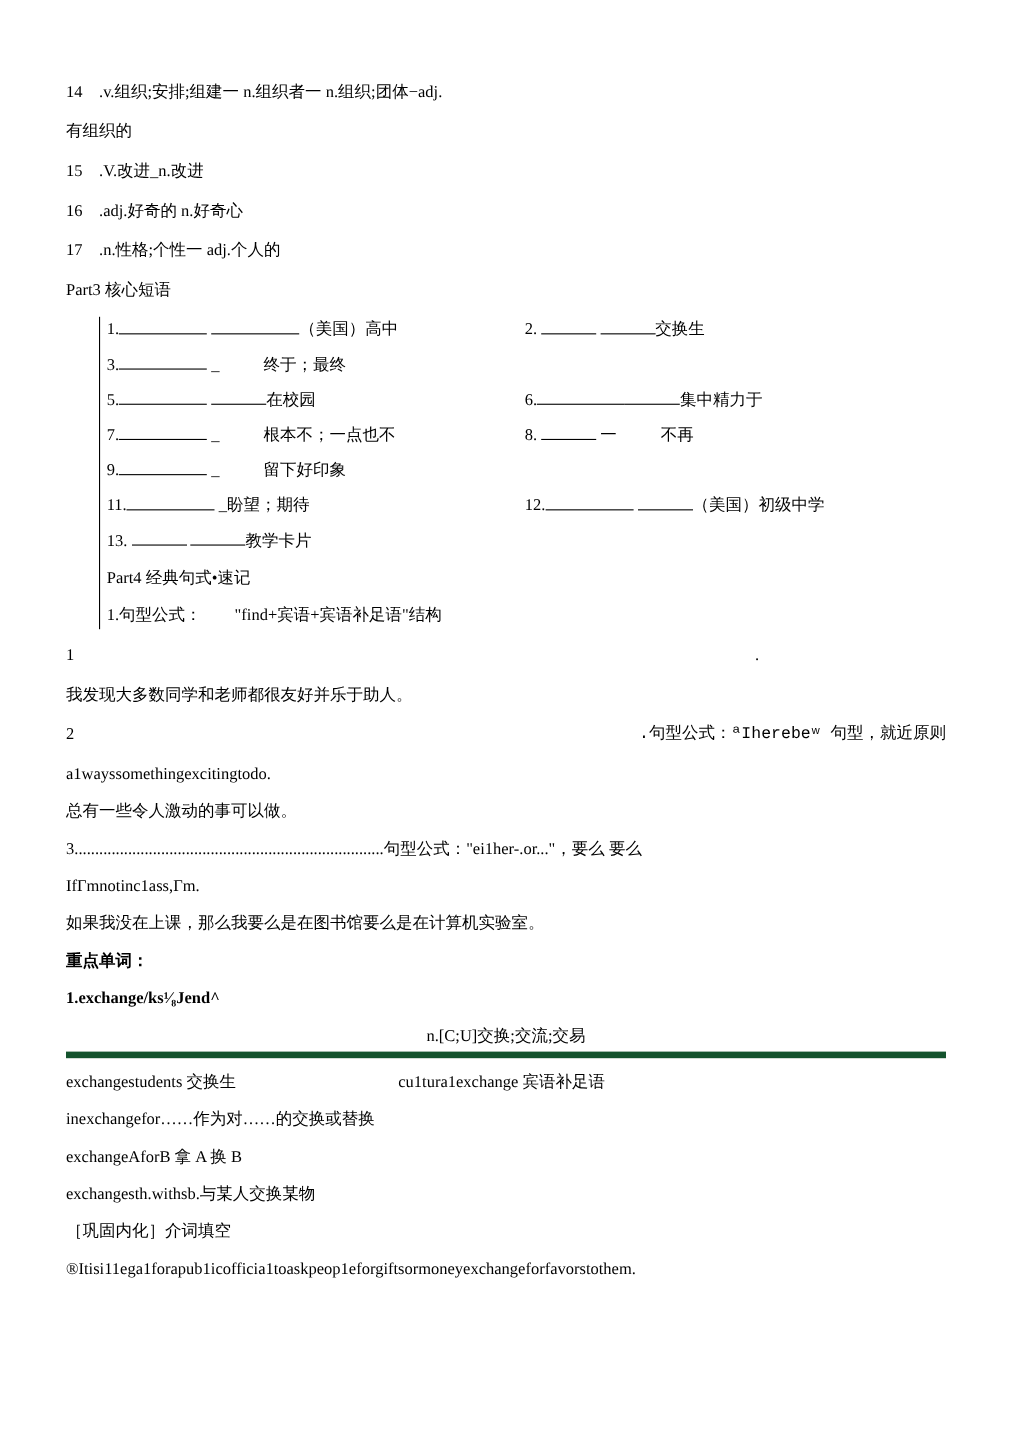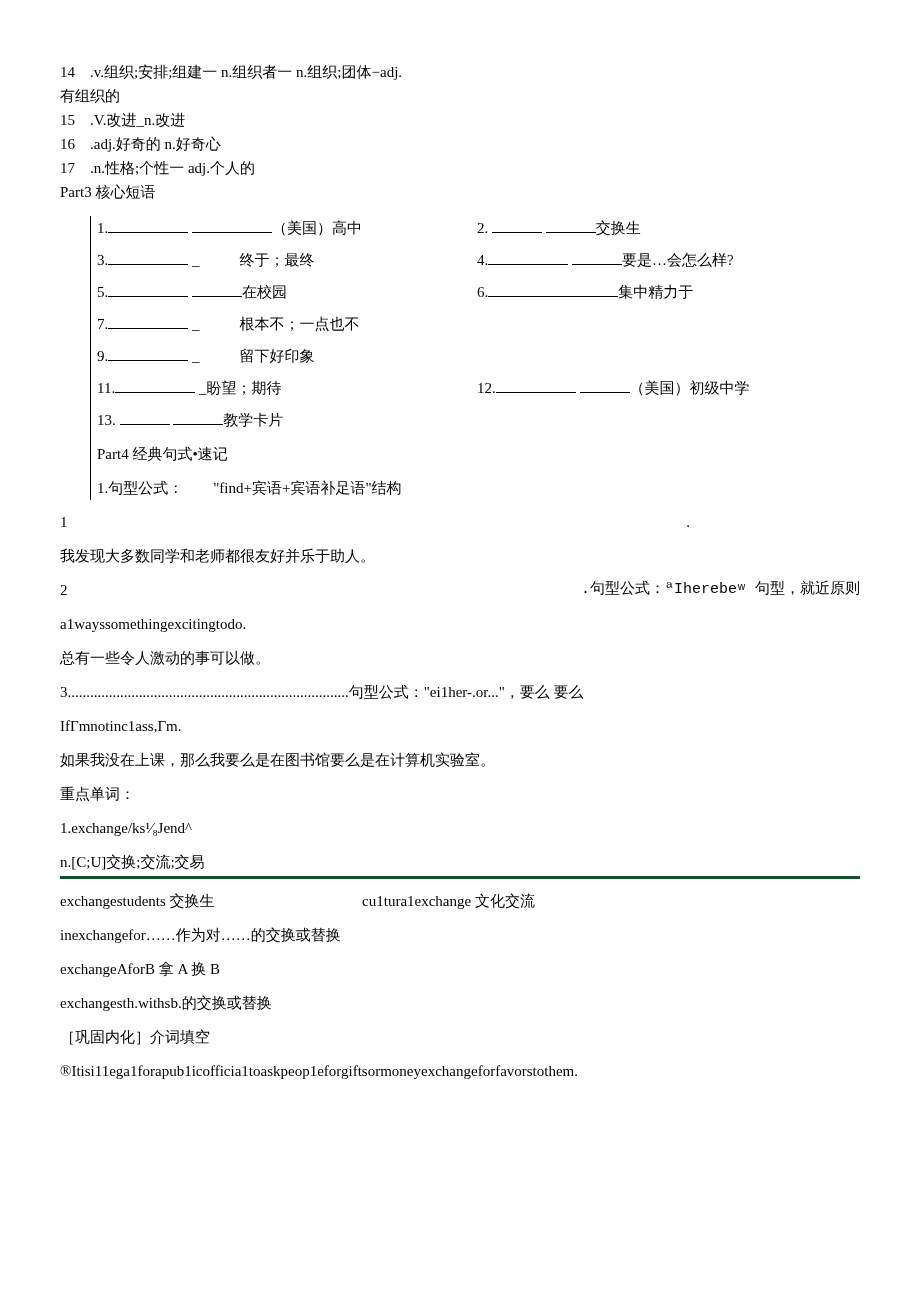--- a/index.html
+++ b/index.html
@@ -7,21 +7,21 @@
     padding: 60px 60px 40px 60px;
     font-family: "SimSun", "Times New Roman", serif;
     font-size: 15px;
     line-height: 1.6;
     color: #000;
     background: #fff;
     width: 920px;
     box-sizing: border-box;
   }
   .line {
-    margin: 0 0;
+    margin: 12px 0;
     white-space: nowrap;
   }
   .para {
     margin: 10px 0;
   }
   .blank-short {
     display: inline-block;
     border-bottom: 1px solid #000;
     min-width: 80px;
     height: 14px;
@@ -43,27 +43,28 @@
     display: flex;
     margin: 8px 0;
   }
   .colL {
     width: 380px;
   }
   .colR {
     flex: 1;
   }
   .bold {
-    font-weight: normal;
+    font-weight: bold;
   }
   .hr-under {
-    border-bottom: 3px solid #14532d;
+    border-bottom: 6px solid #14532d;
     padding-bottom: 2px;
     display: inline-block;
     width: 100%;
+    text-align: center;
   }
   .dotted {
     letter-spacing: 0;
   }
   .wide-gap2 {
     display: inline-block;
     width: 40px;
   }
 </style>
 </head>
@@ -77,28 +78,28 @@
 
 <div class="line">Part3 核心短语</div>
 
 <div class="table-sec">
   <div class="row">
     <div class="colL">1.<span class="blank-short"></span>&nbsp;<span class="blank-short"></span><span>（美国）高中</span></div>
     <div class="colR">2. <span class="blank-med"></span>&nbsp;<span class="blank-med"></span><span>交换生</span></div>
   </div>
   <div class="row">
     <div class="colL">3.<span class="blank-short"></span>&nbsp;_<span class="wide-gap2"></span><span>终于；最终</span></div>
-    <div class="colR">4.<span class="blank-short"></span>&nbsp;<span class="blank-med"></span><span>要是…会怎么样?</span></div>
   </div>
   <div class="row">
     <div class="colL">5.<span class="blank-short"></span>&nbsp;<span class="blank-med"></span><span>在校园</span></div>
     <div class="colR">6.<span class="blank-short"></span><span class="blank-med"></span><span>集中精力于</span></div>
   </div>
   <div class="row">
     <div class="colL">7.<span class="blank-short"></span>&nbsp;_<span class="wide-gap2"></span><span>根本不；一点也不</span></div>
+    <div class="colR">8. <span class="blank-med"></span>&nbsp;一<span class="wide-gap2"></span><span>不再</span></div>
   </div>
   <div class="row">
     <div class="colL">9.<span class="blank-short"></span>&nbsp;_<span class="wide-gap2"></span><span>留下好印象</span></div>
   </div>
   <div class="row">
     <div class="colL">11.<span class="blank-short"></span>&nbsp;_<span>盼望；期待</span></div>
     <div class="colR">12.<span class="blank-short"></span>&nbsp;<span class="blank-med"></span><span>（美国）初级中学</span></div>
   </div>
   <div class="row">
     <div class="colL">13. <span class="blank-med"></span>&nbsp;<span class="blank-med"></span><span>教学卡片</span></div>
@@ -124,20 +125,20 @@
 <div class="para">IfΓmnotinc1ass,Γm.</div>
 <div class="para">如果我没在上课，那么我要么是在图书馆要么是在计算机实验室。</div>
 
 <div class="para bold">重点单词：</div>
 <div class="para bold">1.exchange/ks¹⁄₈Jend^</div>
 <div class="para"><span class="hr-under">n.[C;U]交换;交流;交易</span></div>
 
 <div class="para">
   <span>exchangestudents 交换生</span>
   <span style="display:inline-block;width:140px;"></span>
-  <span>cu1tura1exchange 文化交流</span>
+  <span>cu1tura1exchange 宾语补足语</span>
 </div>
 <div class="para">inexchangefor……作为对……的交换或替换</div>
 <div class="para">exchangeAforB 拿 A 换 B</div>
-<div class="para">exchangesth.withsb.的交换或替换</div>
+<div class="para">exchangesth.withsb.与某人交换某物</div>
 
 <div class="para">［巩固内化］介词填空</div>
 <div class="para">®Itisi11ega1forapub1icofficia1toaskpeop1eforgiftsormoneyexchangeforfavorstothem.</div>
 
 </body></html>

